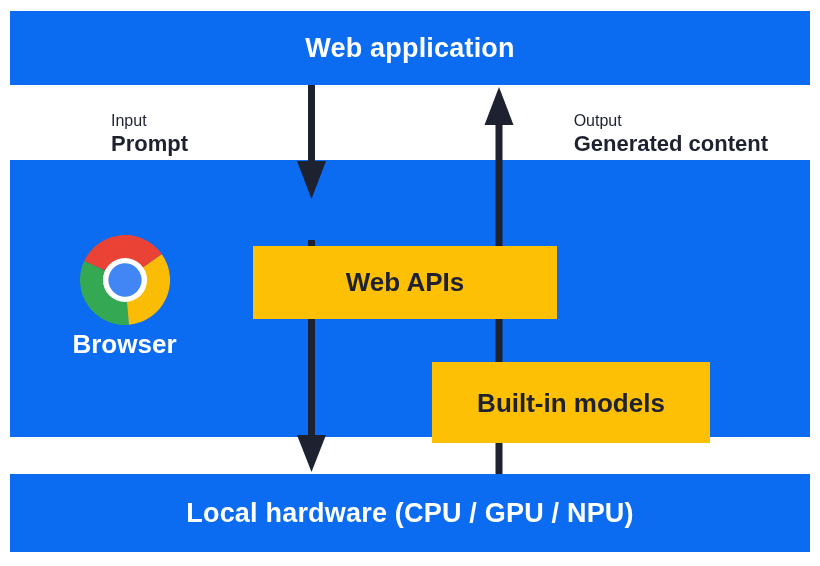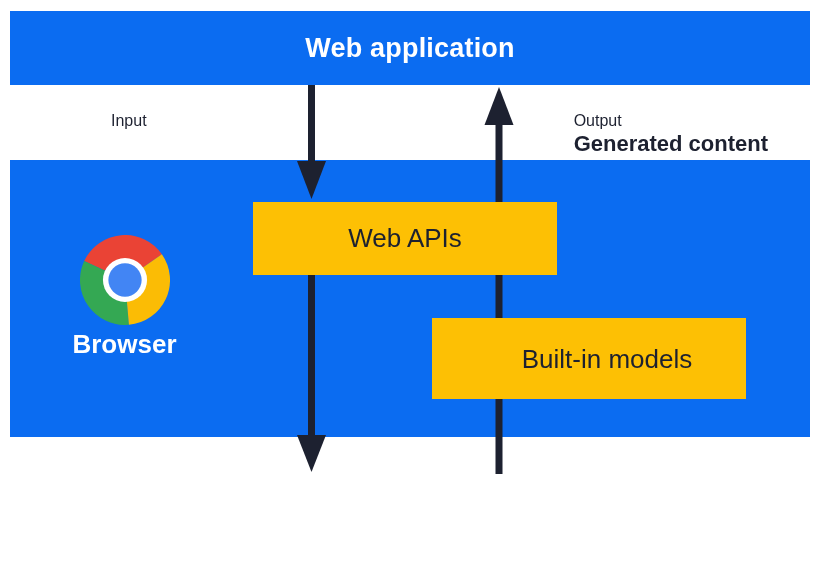--- a/index.html
+++ b/index.html
@@ -64,30 +64,31 @@
   .arrow-part { fill: var(--dark, #1d2130); }
   .chip {
     position: absolute;
     background: var(--yellow, #fdc004);
     z-index: 2;
     display: flex;
     flex-direction: column;
     align-items: center;
     justify-content: center;
     color: var(--dark, #1d2130);
-    font-weight: 400;
+    font-weight: 700;
     text-align: left;
+    margin-top: 44px;
   }
   .chip.web-apis {
     left: 253px; top: 202px; width: 304px; height: 73px;
     font-size: 26px;
   }
   .chip.builtin {
     left: 432px; top: 318px; width: 278px; height: 81px;
-    font-size: 26px; line-height: 32px; padding-left: 36px;
+    font-size: 26px; line-height: 32px;
   }
   .browser-badge {
     position: absolute;
     left: 62px;
     top: 235px;
     width: 125px;
     z-index: 2;
     display: flex;
     flex-direction: column;
     align-items: center;
@@ -105,23 +106,27 @@
 <body>
 
 <div class="stage">
 
   <div class="bar top">
     <span class="bar-title">Web application</span>
   </div>
 
   <div class="bar mid"></div>
 
+  <div class="bar bottom">
+    <span class="bar-title">Local hardware (CPU / GPU / NPU)</span>
+  </div>
 
   <div class="flow-label-block left">
     <div class="caption">Input</div>
+    <div class="flow-strong">Prompt</div>
   </div>
 
   <div class="flow-label-block right">
     <div class="caption">Output</div>
     <div class="flow-strong">Generated content</div>
   </div>
 
   <svg class="arrows" width="820" height="566" viewBox="0 0 820 566">
 
     <rect class="arrow-part" x="308" y="85" width="7" height="80"></rect>

